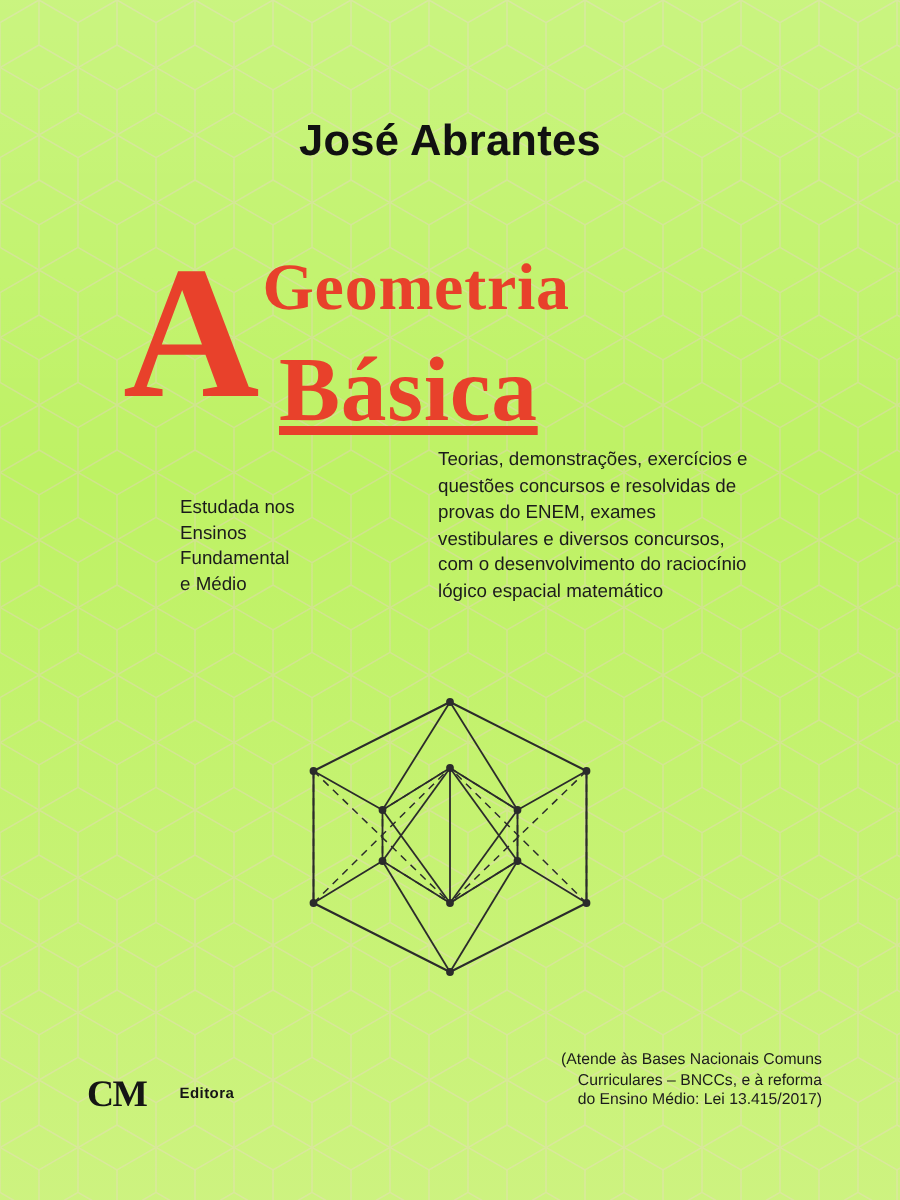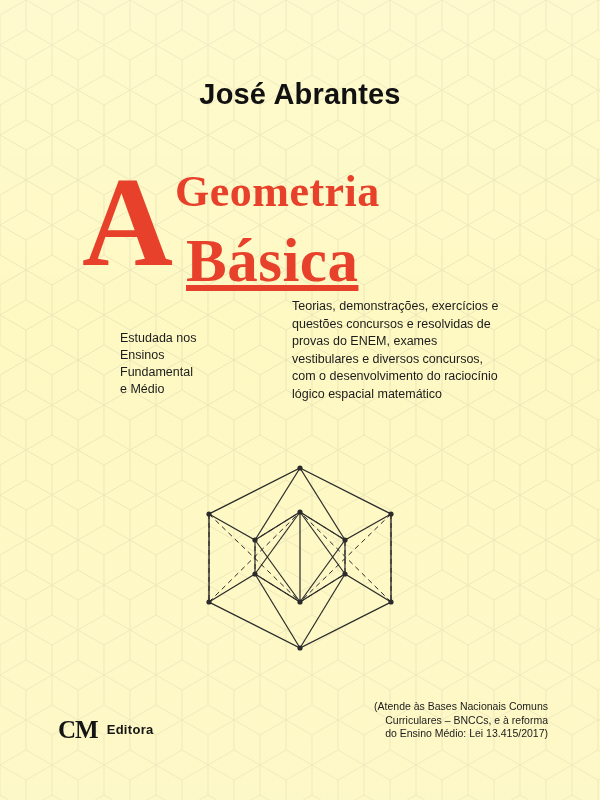--- a/index.html
+++ b/index.html
@@ -12,21 +12,21 @@
     height: 800px;
     overflow: hidden;
     font-family: "Liberation Sans", sans-serif;
   }
 
   #cover {
     position: relative;
     width: 600px;
     height: 800px;
     box-sizing: border-box;
-    background-color: #fef9c3;
+    background-color: #bef264;
     overflow: hidden;
   }
 
   
   #pattern {
     position: absolute;
     inset: 0;
     opacity: 0.55;
   }
 
@@ -122,32 +122,32 @@
     width: 210px;
     height: 190px;
   }
 
   
   #publisher {
     left: 58px;
     top: 716px;
     display: flex;
     align-items: center;
-    gap: 9px;
+    gap: 22px;
   }
   #cm-logo {
     font-family: "Liberation Serif", serif;
     font-weight: bold;
     font-size: 25px;
     color: #151515;
     letter-spacing: -1px;
   }
   #publisher-text { line-height: 1.12; }
   #publisher-line1 {
-    font-size: 13px;
+    font-size: 10px;
     color: #151515;
     font-weight: bold;
     letter-spacing: 0.3px;
   }
   #publisher-line2 {
     font-size: 15.5px;
     color: #151515;
     font-weight: bold;
     letter-spacing: 0.3px;
   }

